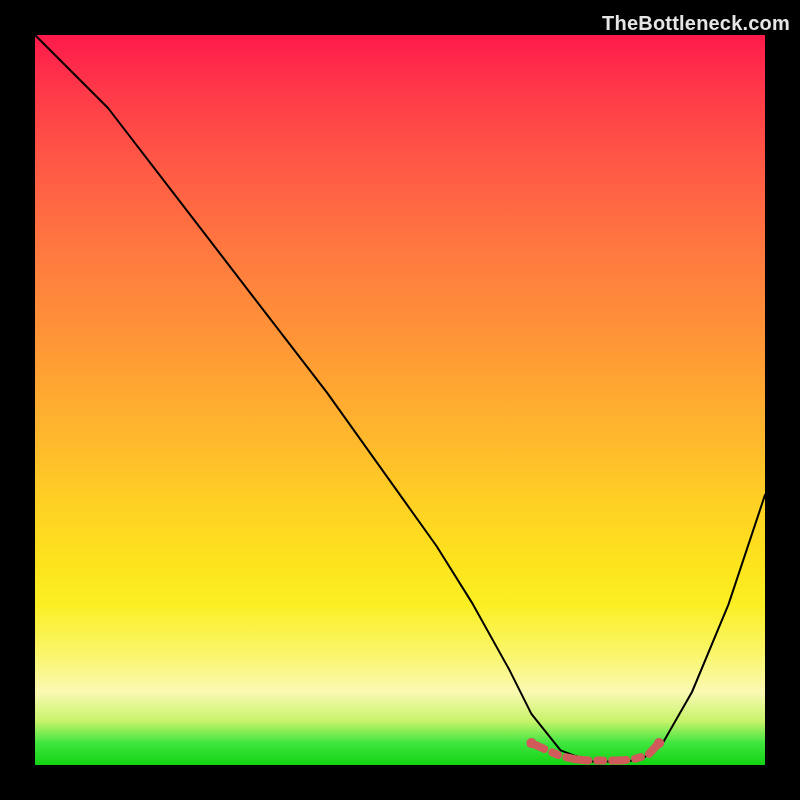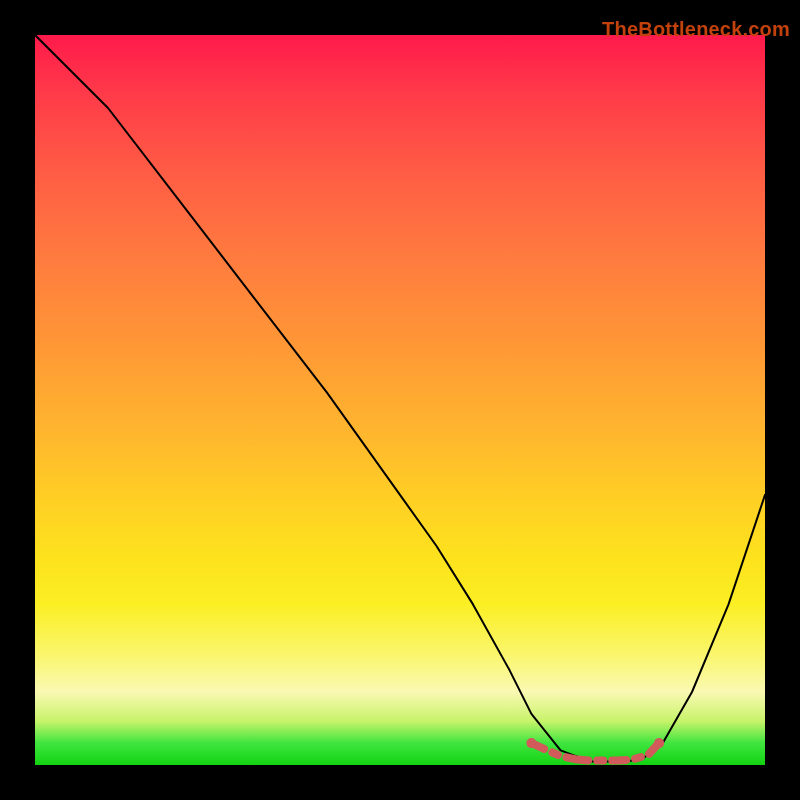--- a/index.html
+++ b/index.html
@@ -12,23 +12,23 @@
     font-family: Arial, Helvetica, sans-serif;
   }
   .frame {
     position: relative;
     width: 800px;
     height: 800px;
     background: #000;
   }
   .watermark {
     position: absolute;
-    top: 18px;
+    top: 12px;
     right: 10px;
-    color: #c2410c;
+    color: #e5e5e5;
     font-size: 20px;
     font-weight: 600;
     letter-spacing: 0.2px;
     z-index: 5;
   }
   .plot-area {
     position: absolute;
     left: 35px;
     top: 35px;
     width: 730px;

